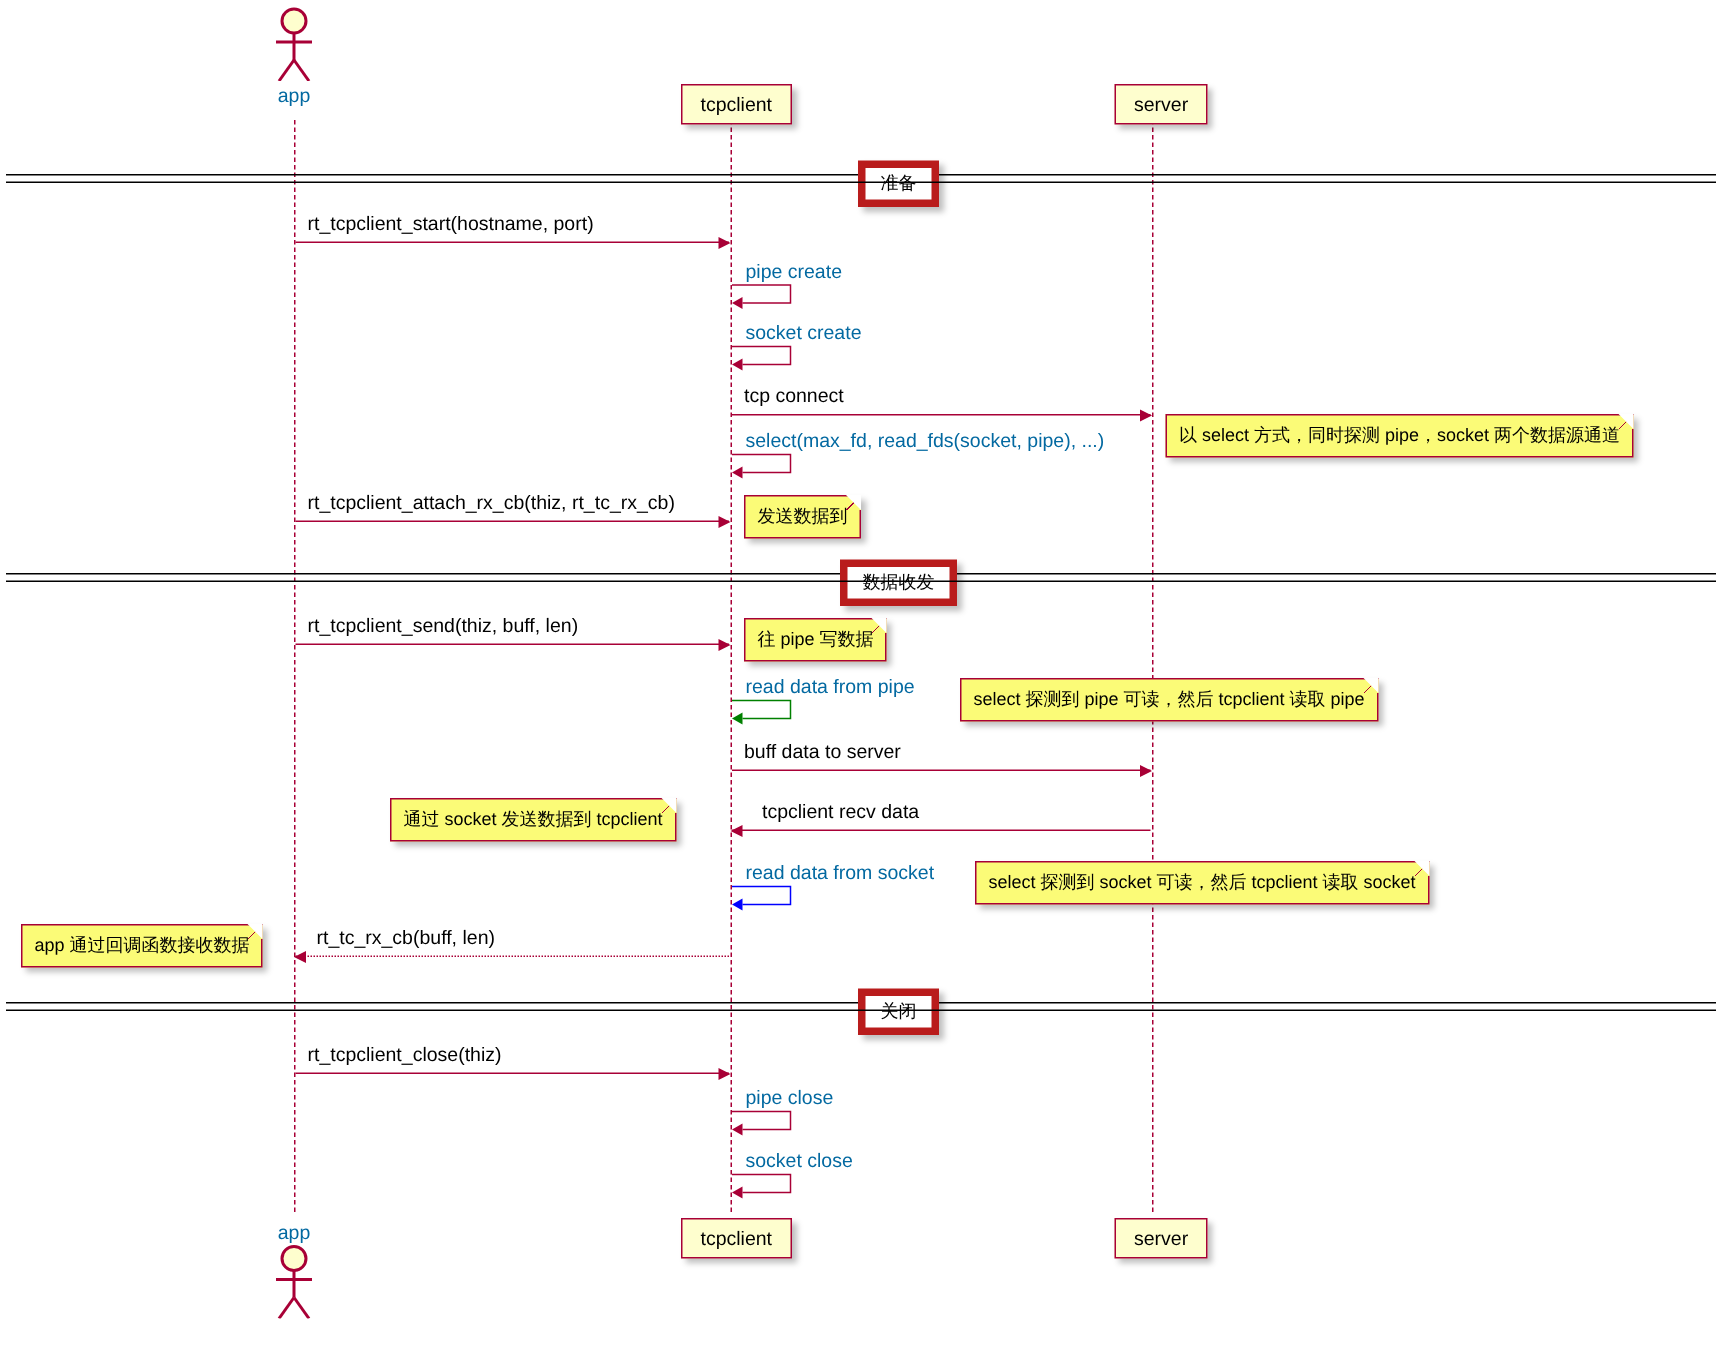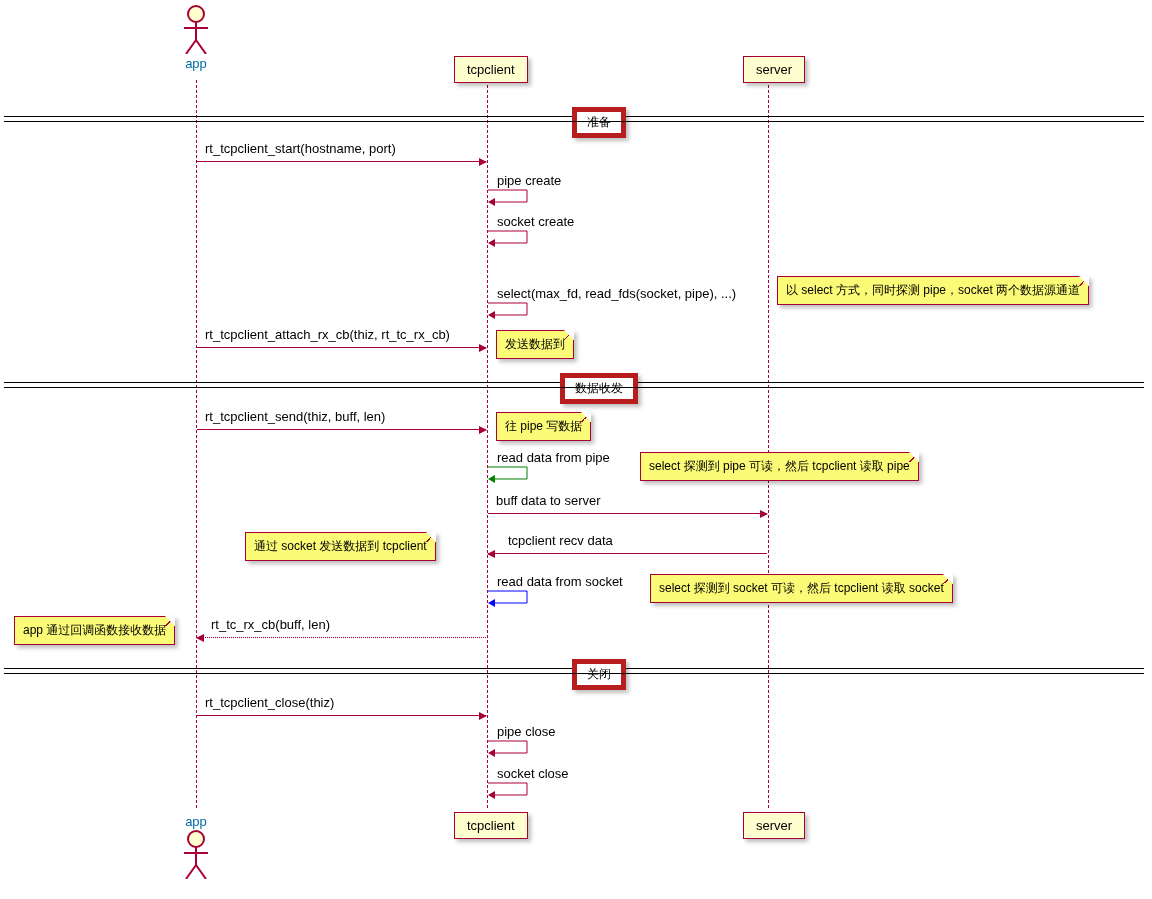--- a/index.html
+++ b/index.html
@@ -110,21 +110,21 @@
   
   .selfmsg {
     position: absolute;
     height: 34px;
   }
   .selfmsg .text {
     position: absolute;
     top: 0;
     left: 10px;
     white-space: nowrap;
-    color: #000000;
+    color: #0369a1;
   }
   .selfmsg svg {
     position: absolute;
     left: 0;
     top: 16px;
   }
 
   
   .note {
     position: absolute;
@@ -195,20 +195,25 @@
   </div>
 
   <div class="selfmsg" style="left:487px; top:214px;">
     <div class="text">socket create</div>
     <svg width="46" height="20">
         <path d="M1 1 H40 V13 H8" fill="none" stroke="#A80036"></path>
         <path d="M8 9 L1 13 L8 17 Z" fill="#A80036"></path>
       </svg>
   </div>
 
+  <div class="msg right" style="left:488px; top:255px; width:279px;">
+    <div class="text">tcp connect</div>
+    <div class="line"></div>
+      <div class="head"></div>
+  </div>
 
   <div class="selfmsg" style="left:487px; top:286px;">
     <div class="text">select(max_fd, read_fds(socket, pipe), ...)</div>
     <svg width="46" height="20">
         <path d="M1 1 H40 V13 H8" fill="none" stroke="#A80036"></path>
         <path d="M8 9 L1 13 L8 17 Z" fill="#A80036"></path>
       </svg>
   </div>
   <div class="note" style="left:777px; top:276px;">以 select 方式，同时探测 pipe，socket 两个数据源通道</div>
 
@@ -243,21 +248,21 @@
     <div class="text">buff data to server</div>
     <div class="line"></div>
       <div class="head"></div>
   </div>
 
   <div class="msg left" style="left:488px; top:532px; width:279px;">
     <div class="text" style="left:20px;">tcpclient recv data</div>
     <div class="line"></div>
       <div class="head"></div>
   </div>
-  <div class="note" style="left:245px; top:532px;">通过 socket 发送数据到 tcpclient</div>
+  <div class="note" style="left:260px; top:532px;">通过 socket 发送数据到 tcpclient</div>
 
   <div class="selfmsg" style="left:487px; top:574px;">
     <div class="text">read data from socket</div>
     <svg width="46" height="20">
         <path d="M1 1 H40 V13 H8" fill="none" stroke="#0000FF"></path>
         <path d="M8 9 L1 13 L8 17 Z" fill="#0000FF"></path>
       </svg>
   </div>
   <div class="note" style="left:650px; top:574px;">select 探测到 socket 可读，然后 tcpclient 读取 socket</div>
 

